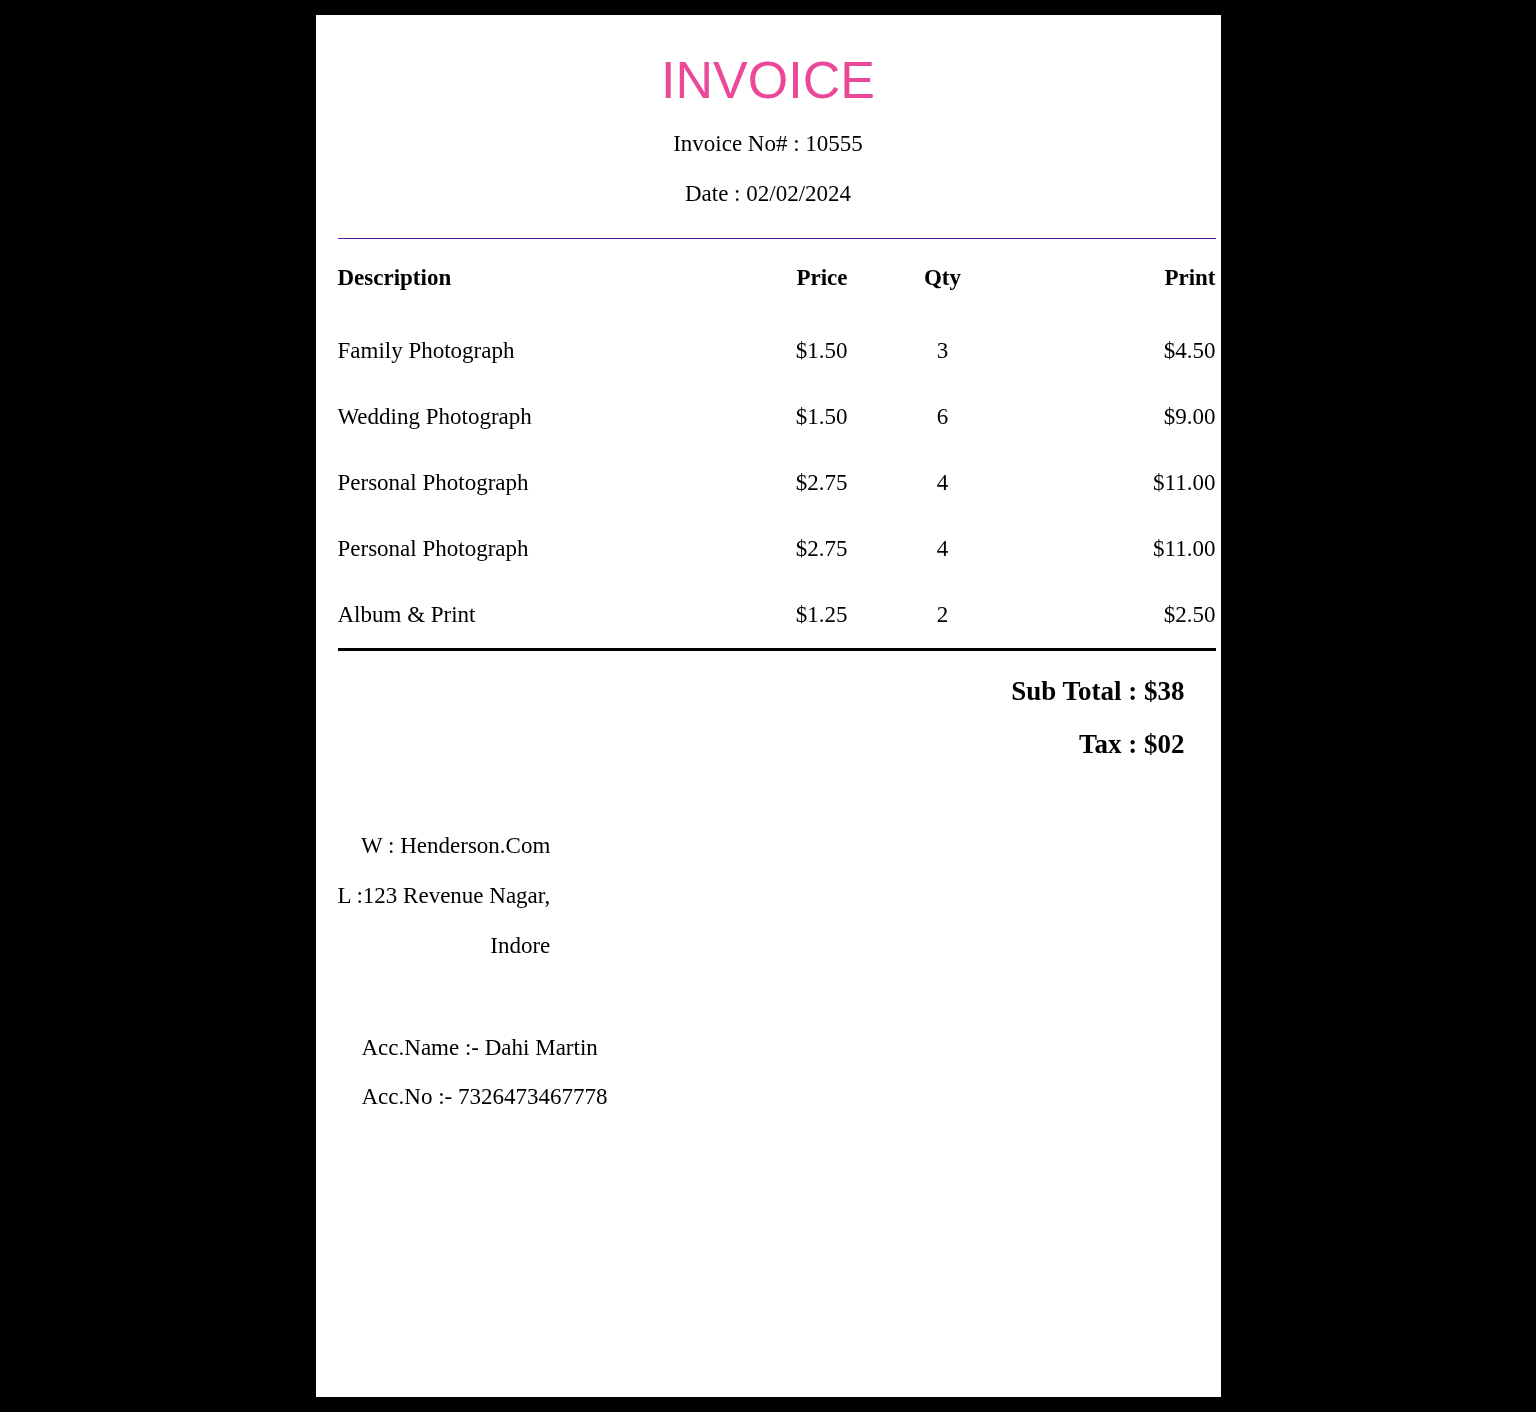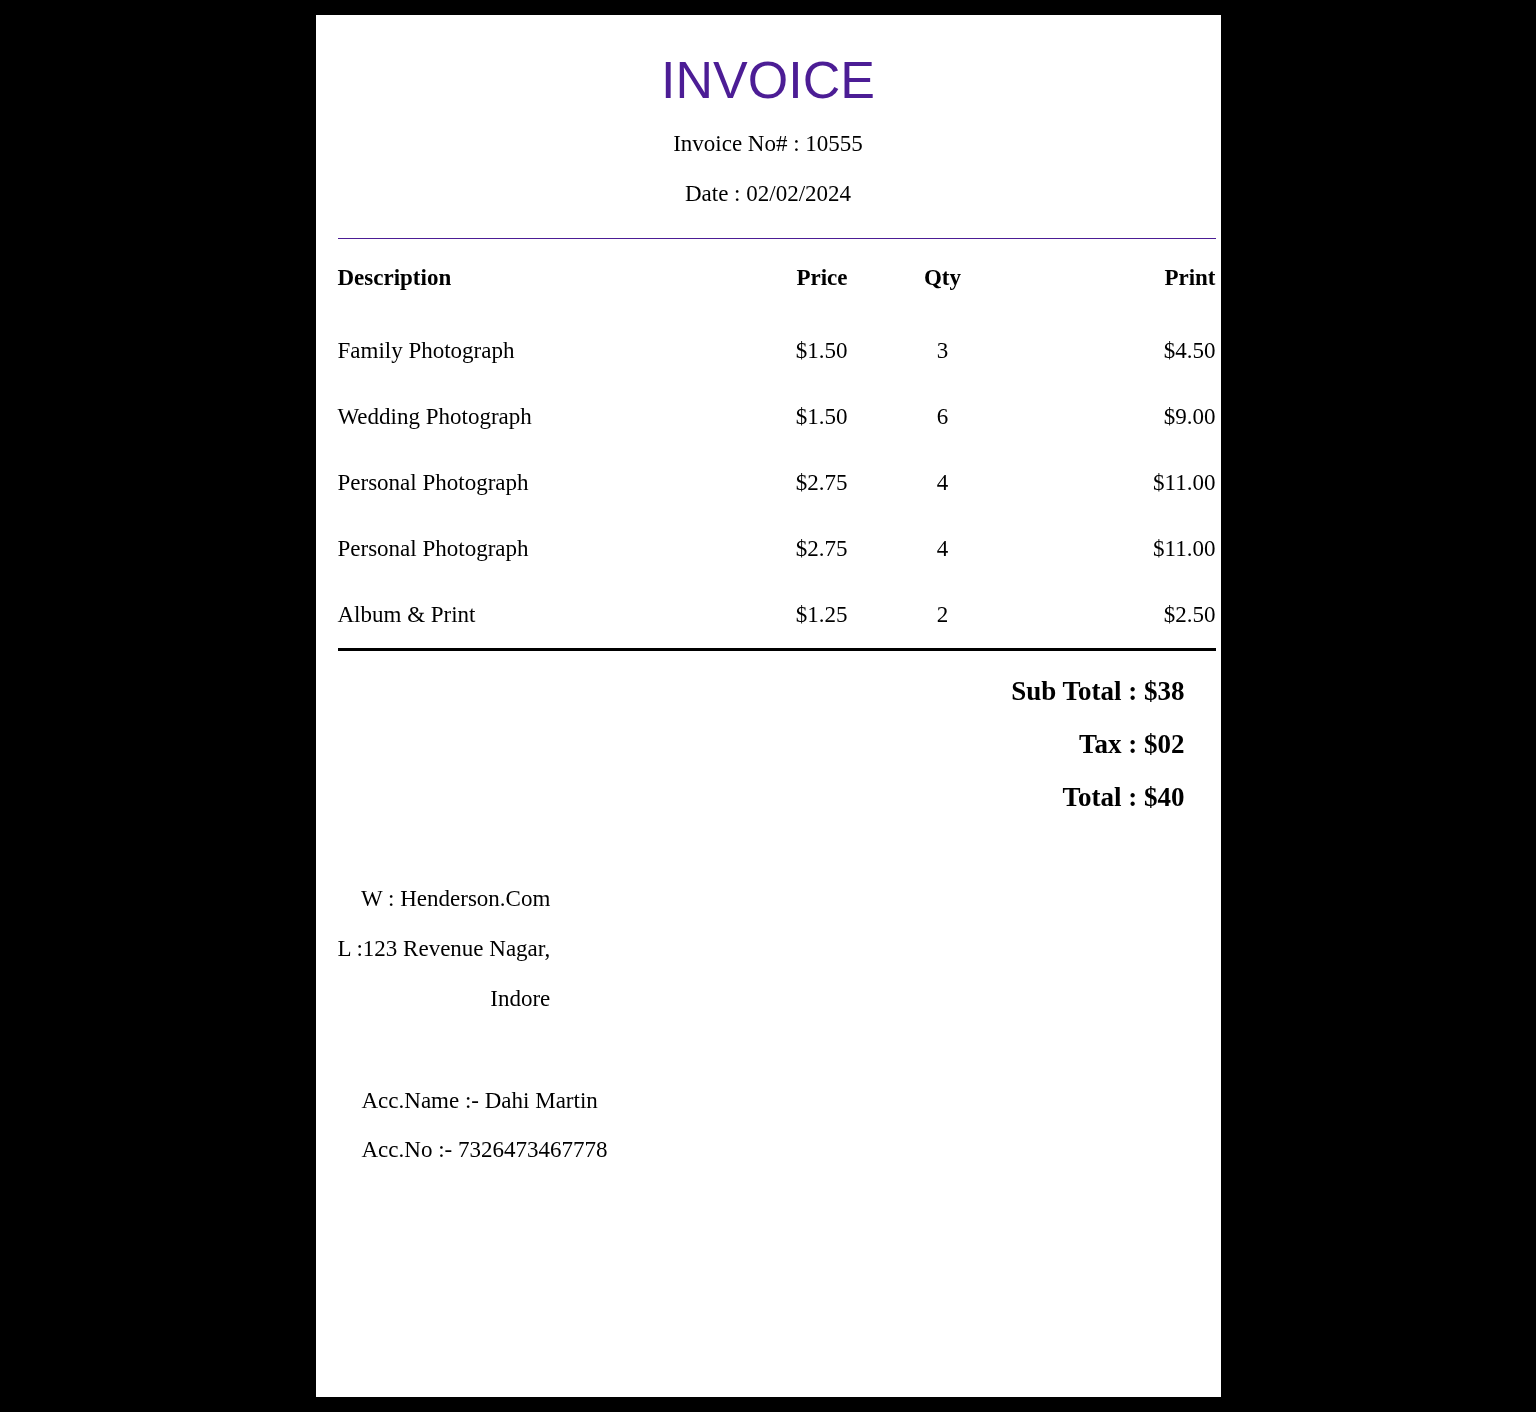--- a/index.html
+++ b/index.html
@@ -20,21 +20,21 @@
     overflow: hidden;
   }
 
   
   .doc-header { text-align: center; }
   .doc-title {
     font-family: "Liberation Sans", sans-serif;
     font-size: 52px;
     font-weight: 400;
     line-height: 58px;
-    color: #4c1d95;
+    color: #ec4899;
   }
   .doc-meta {
     font-size: 23px;
     line-height: 27px;
     margin-top: 21px;
   }
   .doc-meta + .doc-meta { margin-top: 23px; }
 
   
   table.items {
@@ -161,21 +161,20 @@
       <td class="price">$1.25</td>
       <td class="qty">2</td>
       <td class="amount">$2.50</td>
     </tr>
       </tbody>
   </table>
 
   <div class="totals">
     <p>Sub Total : $38</p>
     <p>Tax : $02</p>
-    <p>Total : $40</p>
   </div>
 
   <div class="parties">
     <div class="party-right">
       <p>W : Henderson.Com</p>
       <p>L :123 Revenue Nagar,</p>
       <p>Indore</p>
     </div>
   </div>
 

